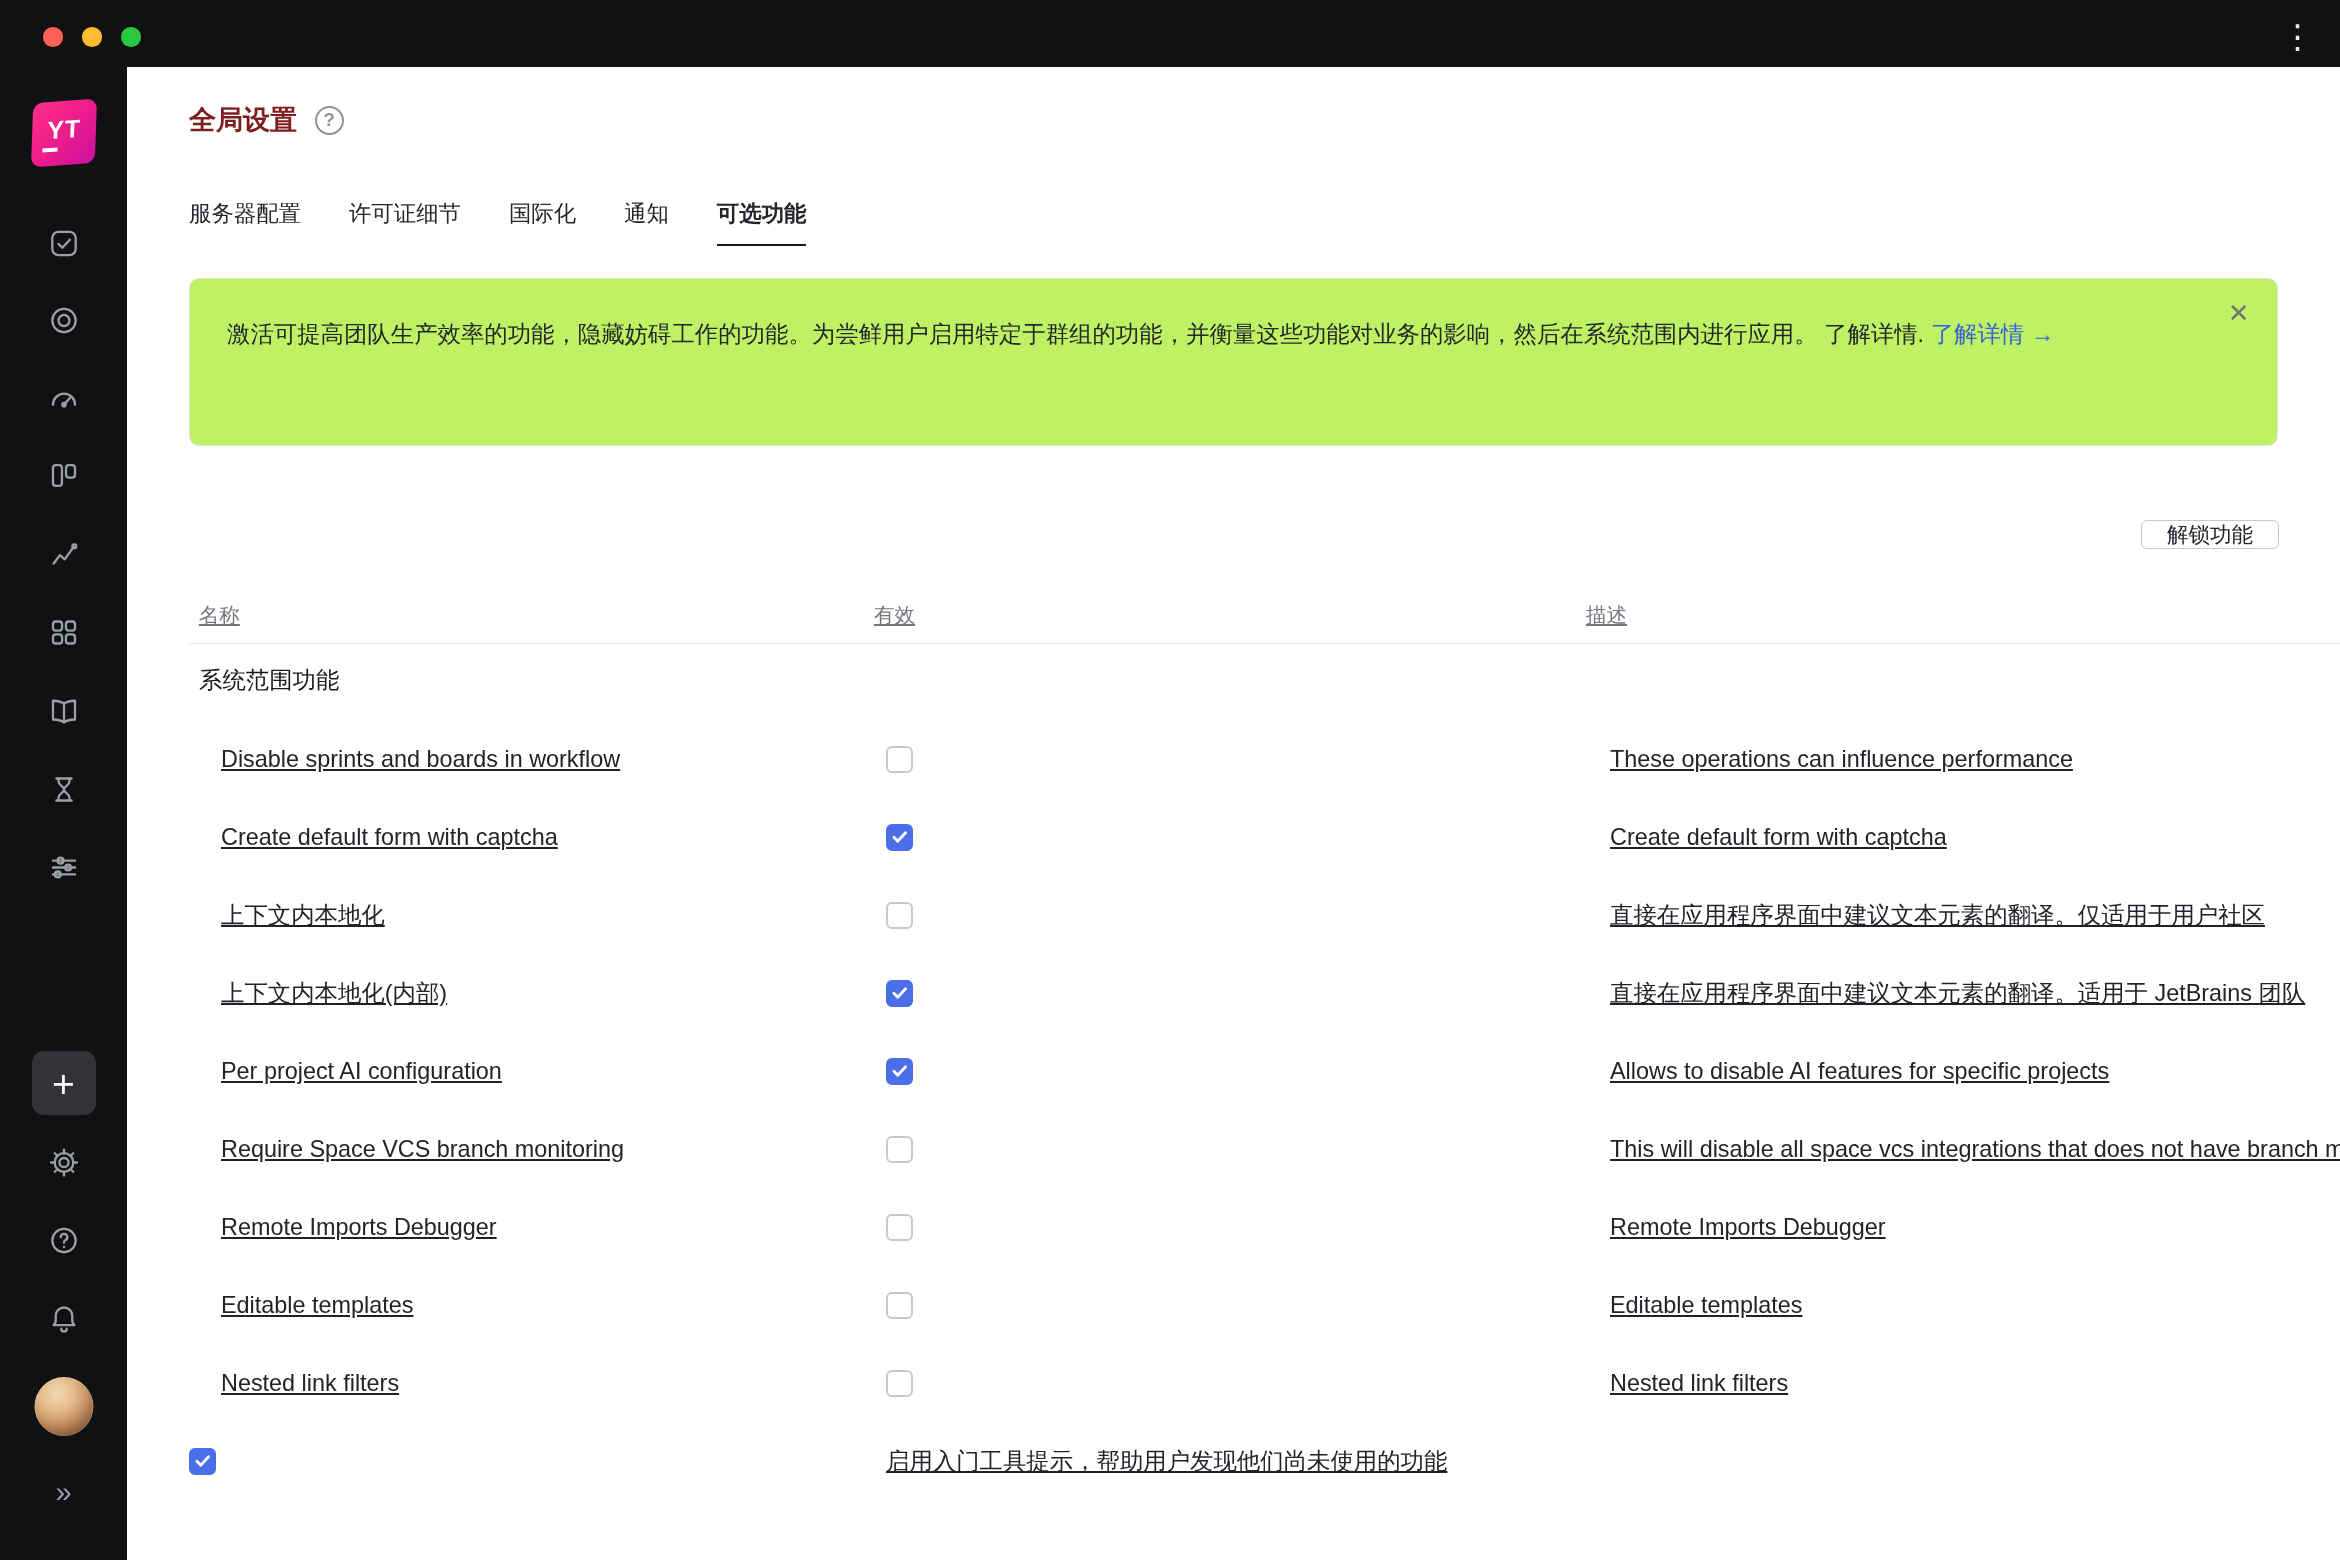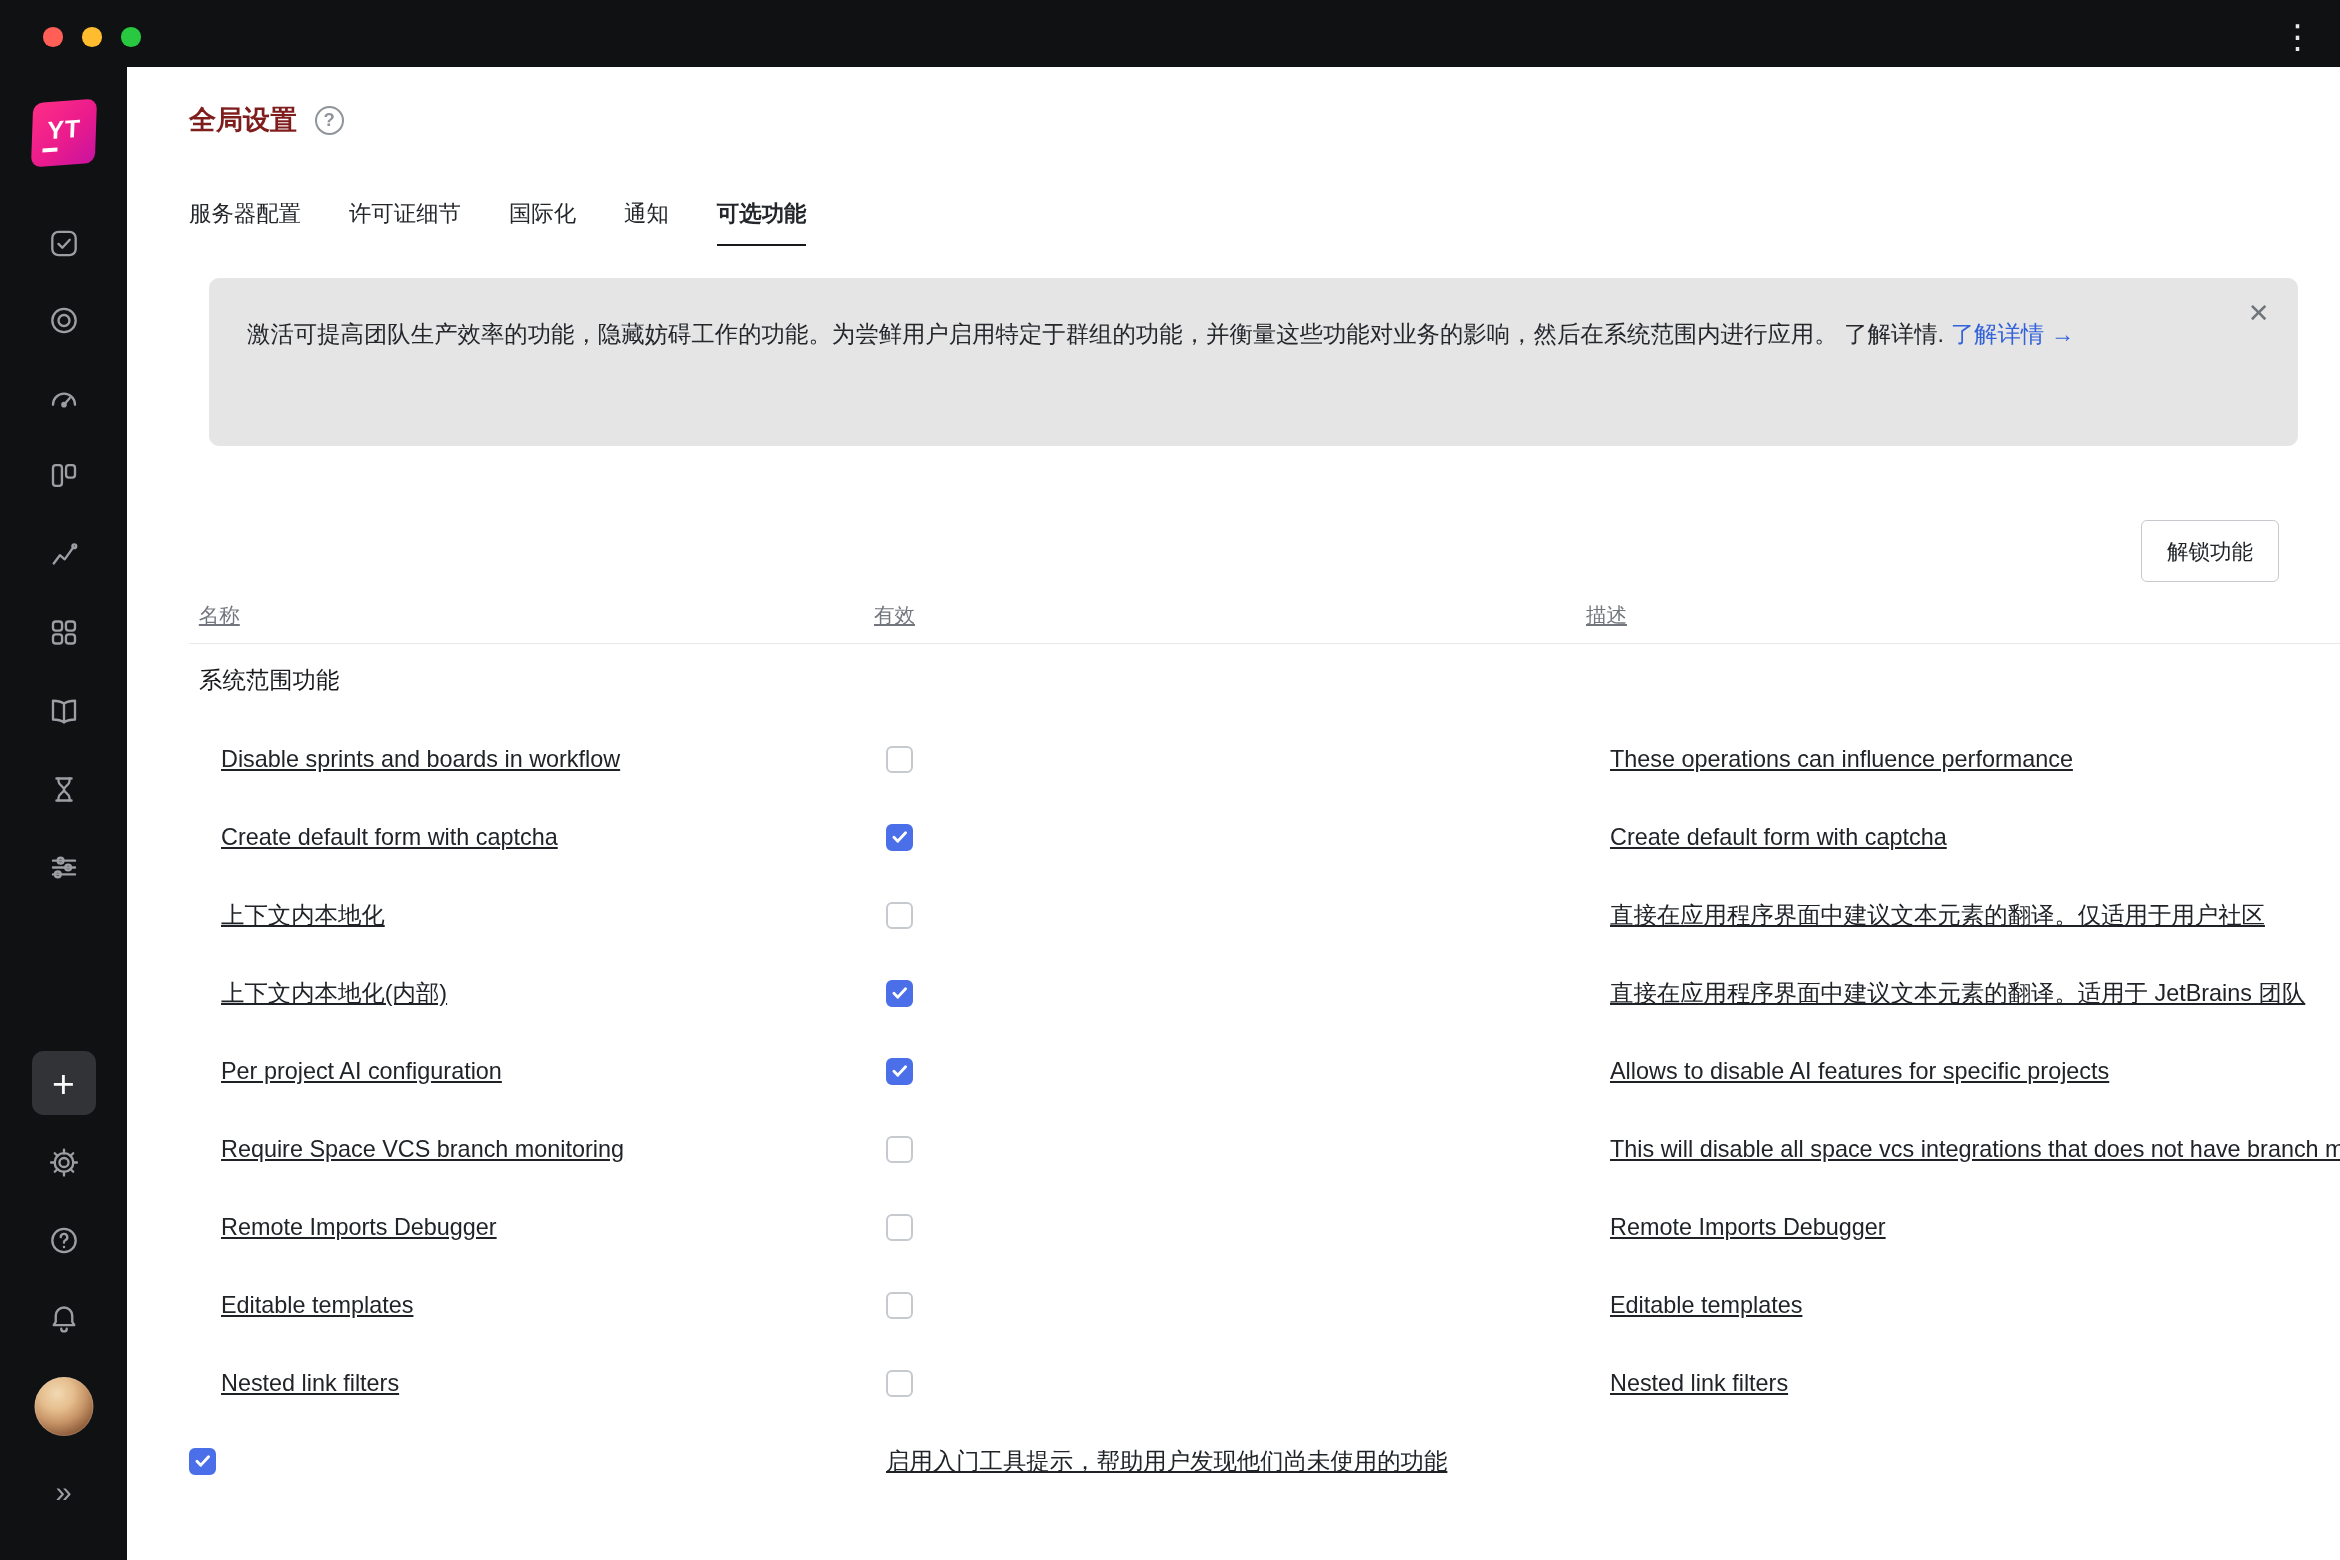--- a/index.html
+++ b/index.html
@@ -54,31 +54,31 @@
     width:29px; height:29px; border-radius:50%; border:2px solid #8f949a;
     color:#8f949a; font-size:18.5px; display:flex; align-items:center; justify-content:center; font-weight:600;
   }
 
   .tabs { position:absolute; left:62px; top:131px; display:flex; gap:48px; }
   .tab { font-size:22.4px; color:#23262a; padding-bottom:14.6px; border-bottom:2.9px solid transparent; cursor:default; }
   .tab.active { font-weight:700; border-bottom-color:#17191c; }
 
   .banner {
     position:absolute; left:62px; top:211px; width:2089px; min-height:168px;
-    background:#e5e5e5; border:1px solid #e4e6e8; border-radius:9.8px;
+    background:#bef264; border:1px solid #e4e6e8; border-radius:9.8px;
     padding:35px 94px 35px 37px;
-    font-size:23.4px; line-height:41px; color:#24272b;margin-left:20px;
+    font-size:23.4px; line-height:41px; color:#24272b;
   }
   .banner a { color:#3462d8; text-decoration:none; }
   .banner-close {
     position:absolute; top:15.6px; right:21.5px; color:#6f7479; font-size:26px; line-height:26px; padding:5.9px; cursor:default;
   }
 
   .unlock-btn {
-    position:absolute; right:62px; top:453px; height:62px; padding:0 25px;
+    position:absolute; right:62px; top:453px; height:29px; padding:0 25px;
     background:#fff; border:1px solid #c5c9cd; border-radius:5.9px;
     font-size:21.5px; color:#202428; display:flex; align-items:center;
     font-family:inherit;
   }
 
   .grid-cols { display:grid; grid-template-columns:685px 712px 1fr;text-decoration:underline; }
   .table-head { position:absolute; left:62px; right:0; top:534px; font-size:20.5px; color:#73777d; }
   .table-head .h-name { padding-left:9.8px; }
   .table-divider { position:absolute; left:62px; right:0; top:576px; height:1px; background:#e7e8ea; }
 

